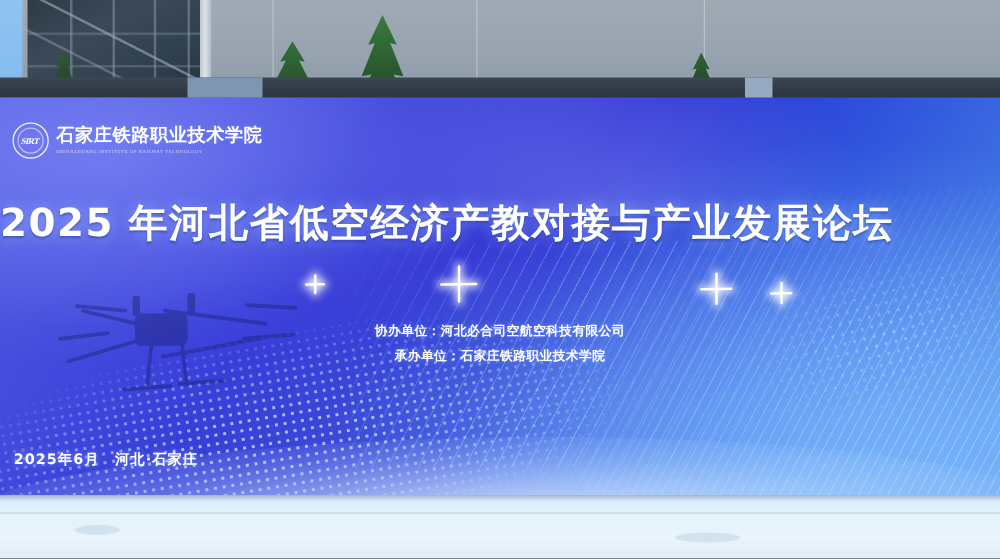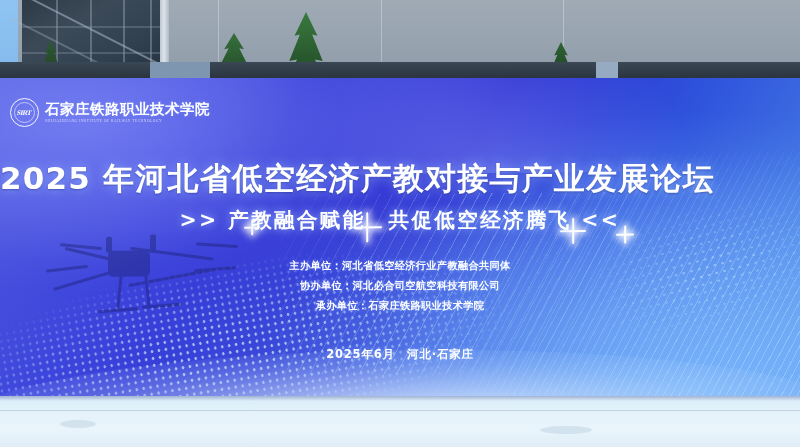--- a/index.html
+++ b/index.html
@@ -203,25 +203,26 @@
   }
   .org-line {
     font-family:"DejaVu Sans", sans-serif;
     font-size:10.2px; font-weight:700; color:#ffffff; letter-spacing:.35px;
     line-height:20px; white-space:nowrap;
     text-shadow:0 0 5px rgba(120,160,255,.6);
   }
 
   
   .footer-line {
-    position:absolute; left:0; right:0; top:269px; text-align:center;
+    position:absolute; left:0; right:0; top:282px; 
     font-family:"DejaVu Sans", sans-serif;
     font-size:11.5px; font-weight:700; color:#ffffff; letter-spacing:.8px;
     text-shadow:0 0 6px rgba(140,180,255,.65);
     white-space:nowrap;
+    padding-left:11px;
   }
 
   
   .floor {
     position:absolute; left:0; top:396px; width:800px; height:51px;
     background:linear-gradient(180deg,#D8ECF8 0%, #E4F2FA 30%, #E9F4FB 65%, #E1EEF7 100%);
   }
   .floor-shadow {
     position:absolute; left:0; top:0; width:800px; height:5px;
     background:linear-gradient(180deg, rgba(60,70,140,.35), rgba(60,70,140,0));
@@ -321,24 +322,22 @@
       <div class="logo-seal">
         <span class="mark">SIRT</span>
       </div>
       <div class="logo-text">
         <div class="logo-cn">石家庄铁路职业技术学院</div>
         <div class="logo-en">SHIJIAZHUANG INSTITUTE OF RAILWAY TECHNOLOGY</div>
       </div>
     </div>
 
     <div class="title-main">2025 年河北省低空经济产教对接与产业发展论坛</div>
-    <div class="title-sub">&gt;&gt; 产教融合赋能　共促低空经济腾飞 &lt;&lt;</div>
 
     <div class="org-block">
-      <div class="org-line">主办单位：河北省低空经济行业产教融合共同体</div>
       <div class="org-line">协办单位：河北必合司空航空科技有限公司</div>
       <div class="org-line">承办单位：石家庄铁路职业技术学院</div>
     </div>
 
     <div class="footer-line">2025年6月　河北·石家庄</div>
   </div>
 
   <div class="floor">
     <div class="floor-shadow"></div>
     <div class="floor-seam"></div>

